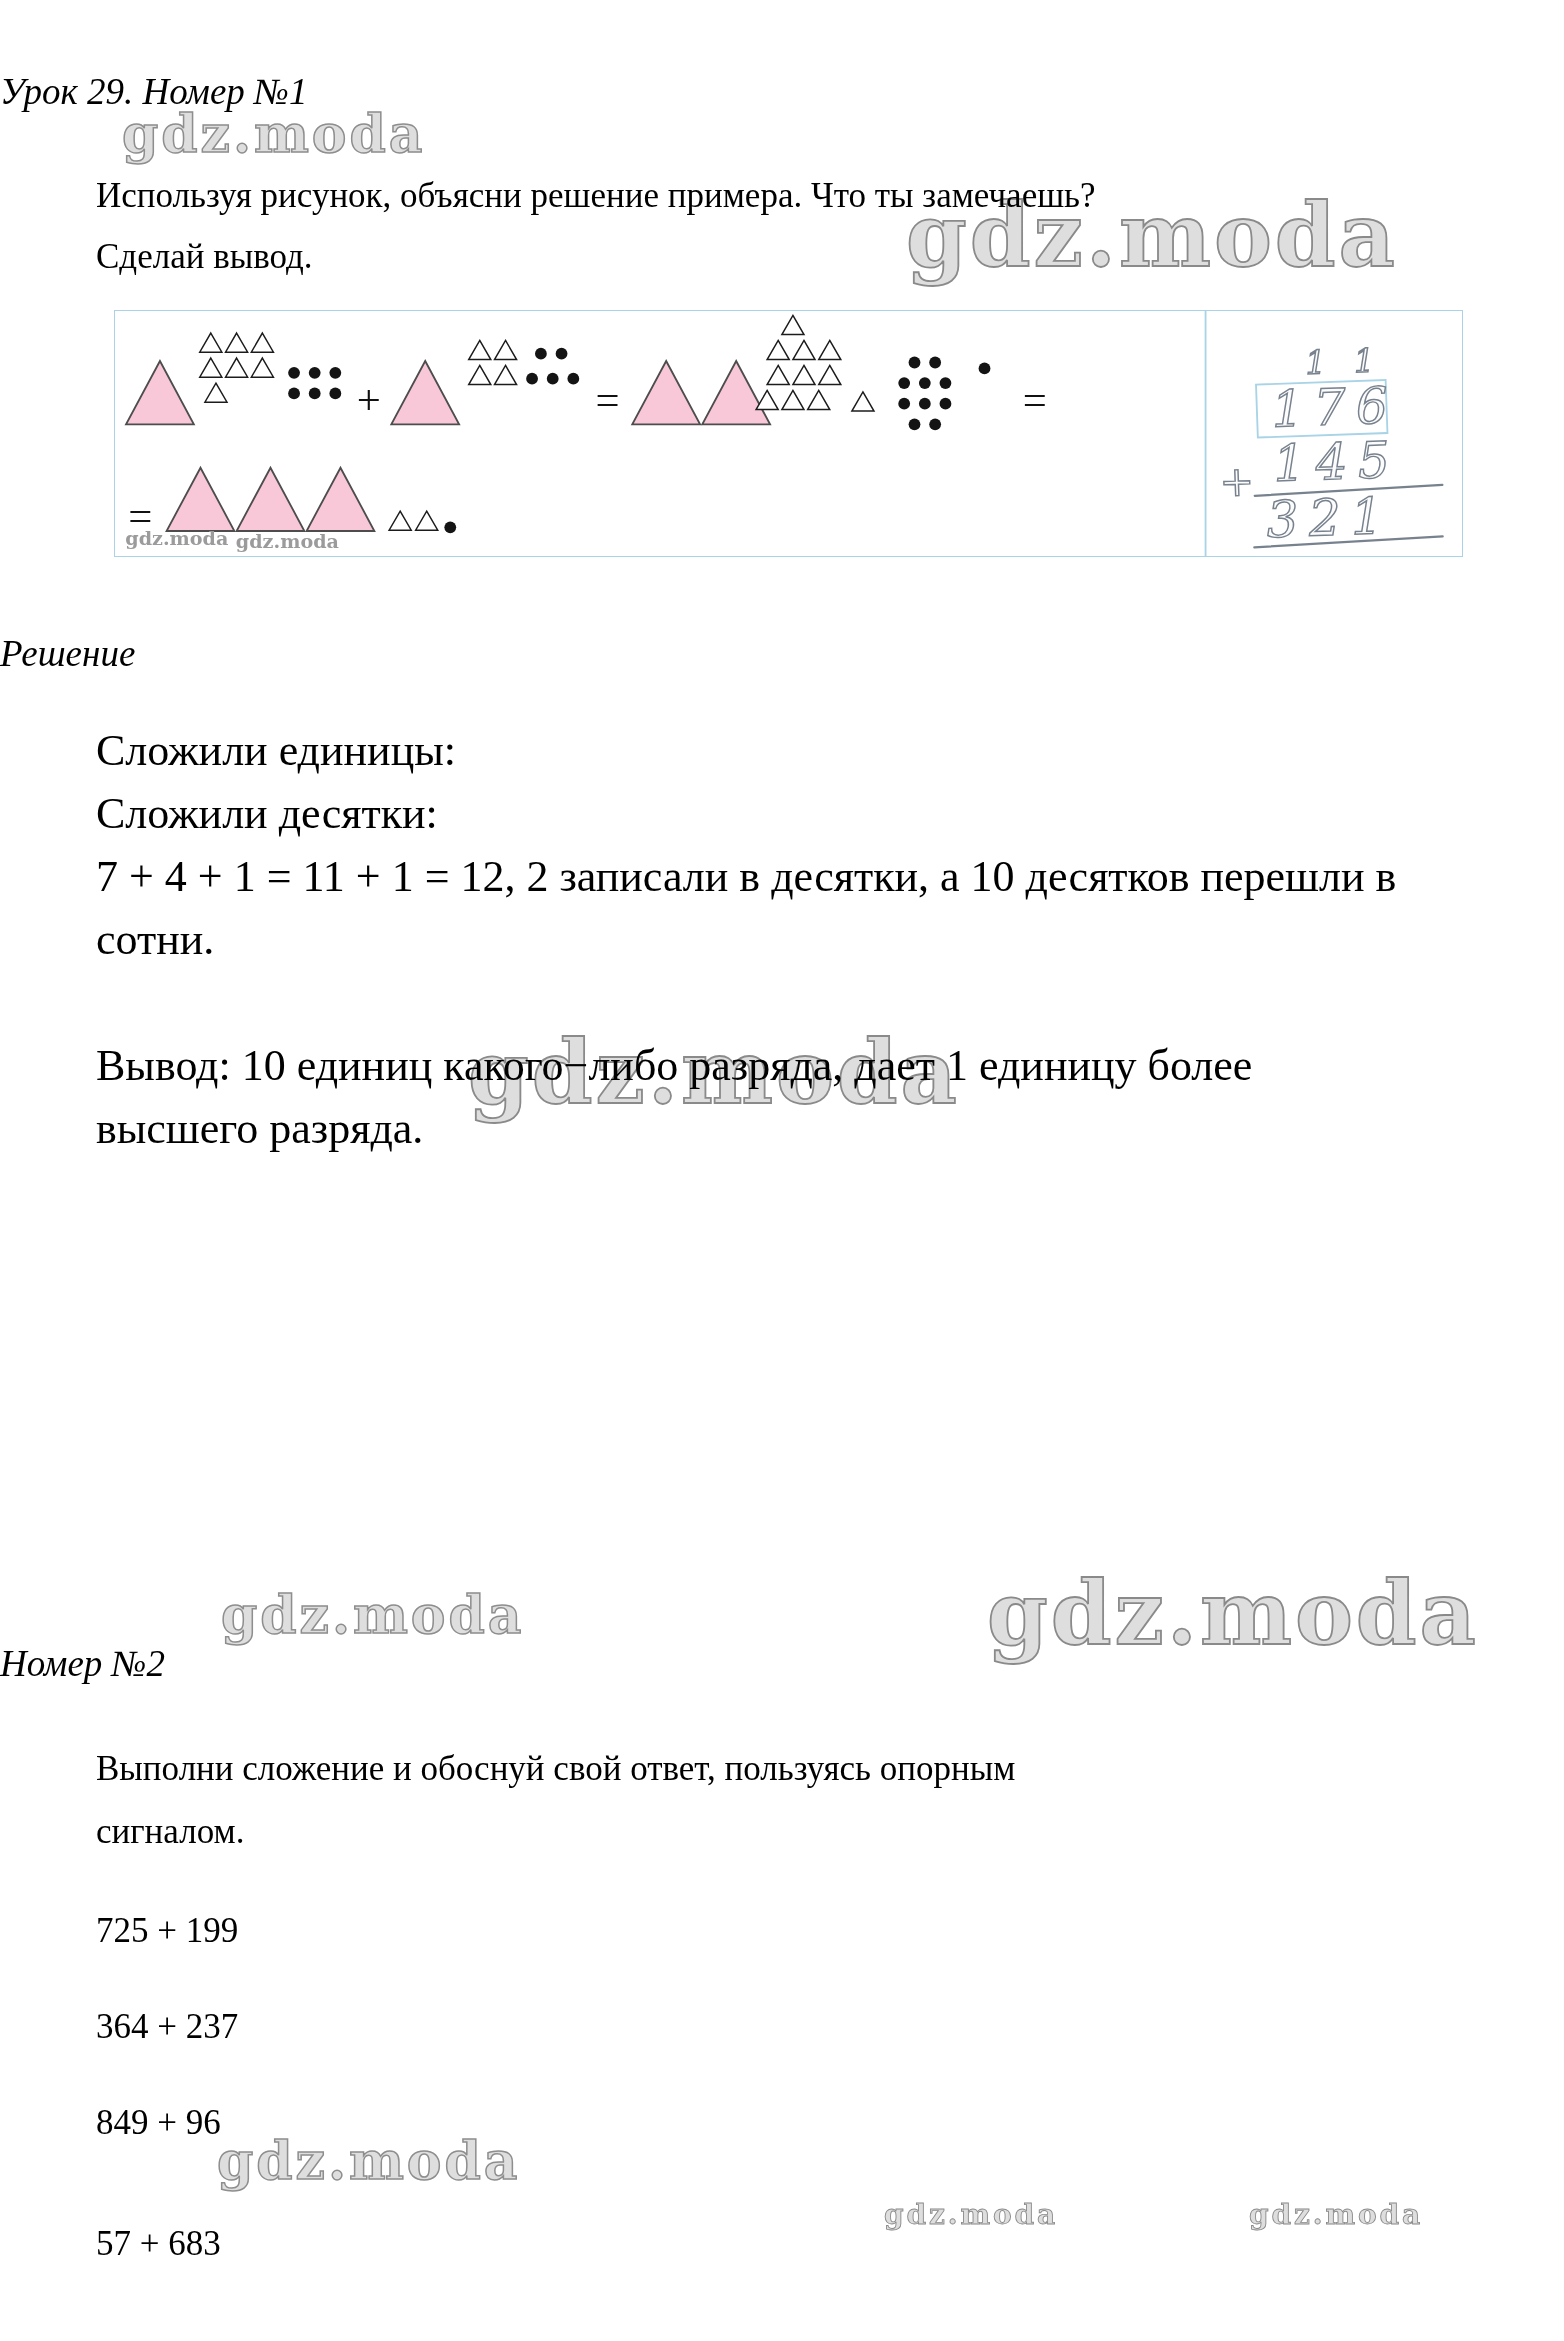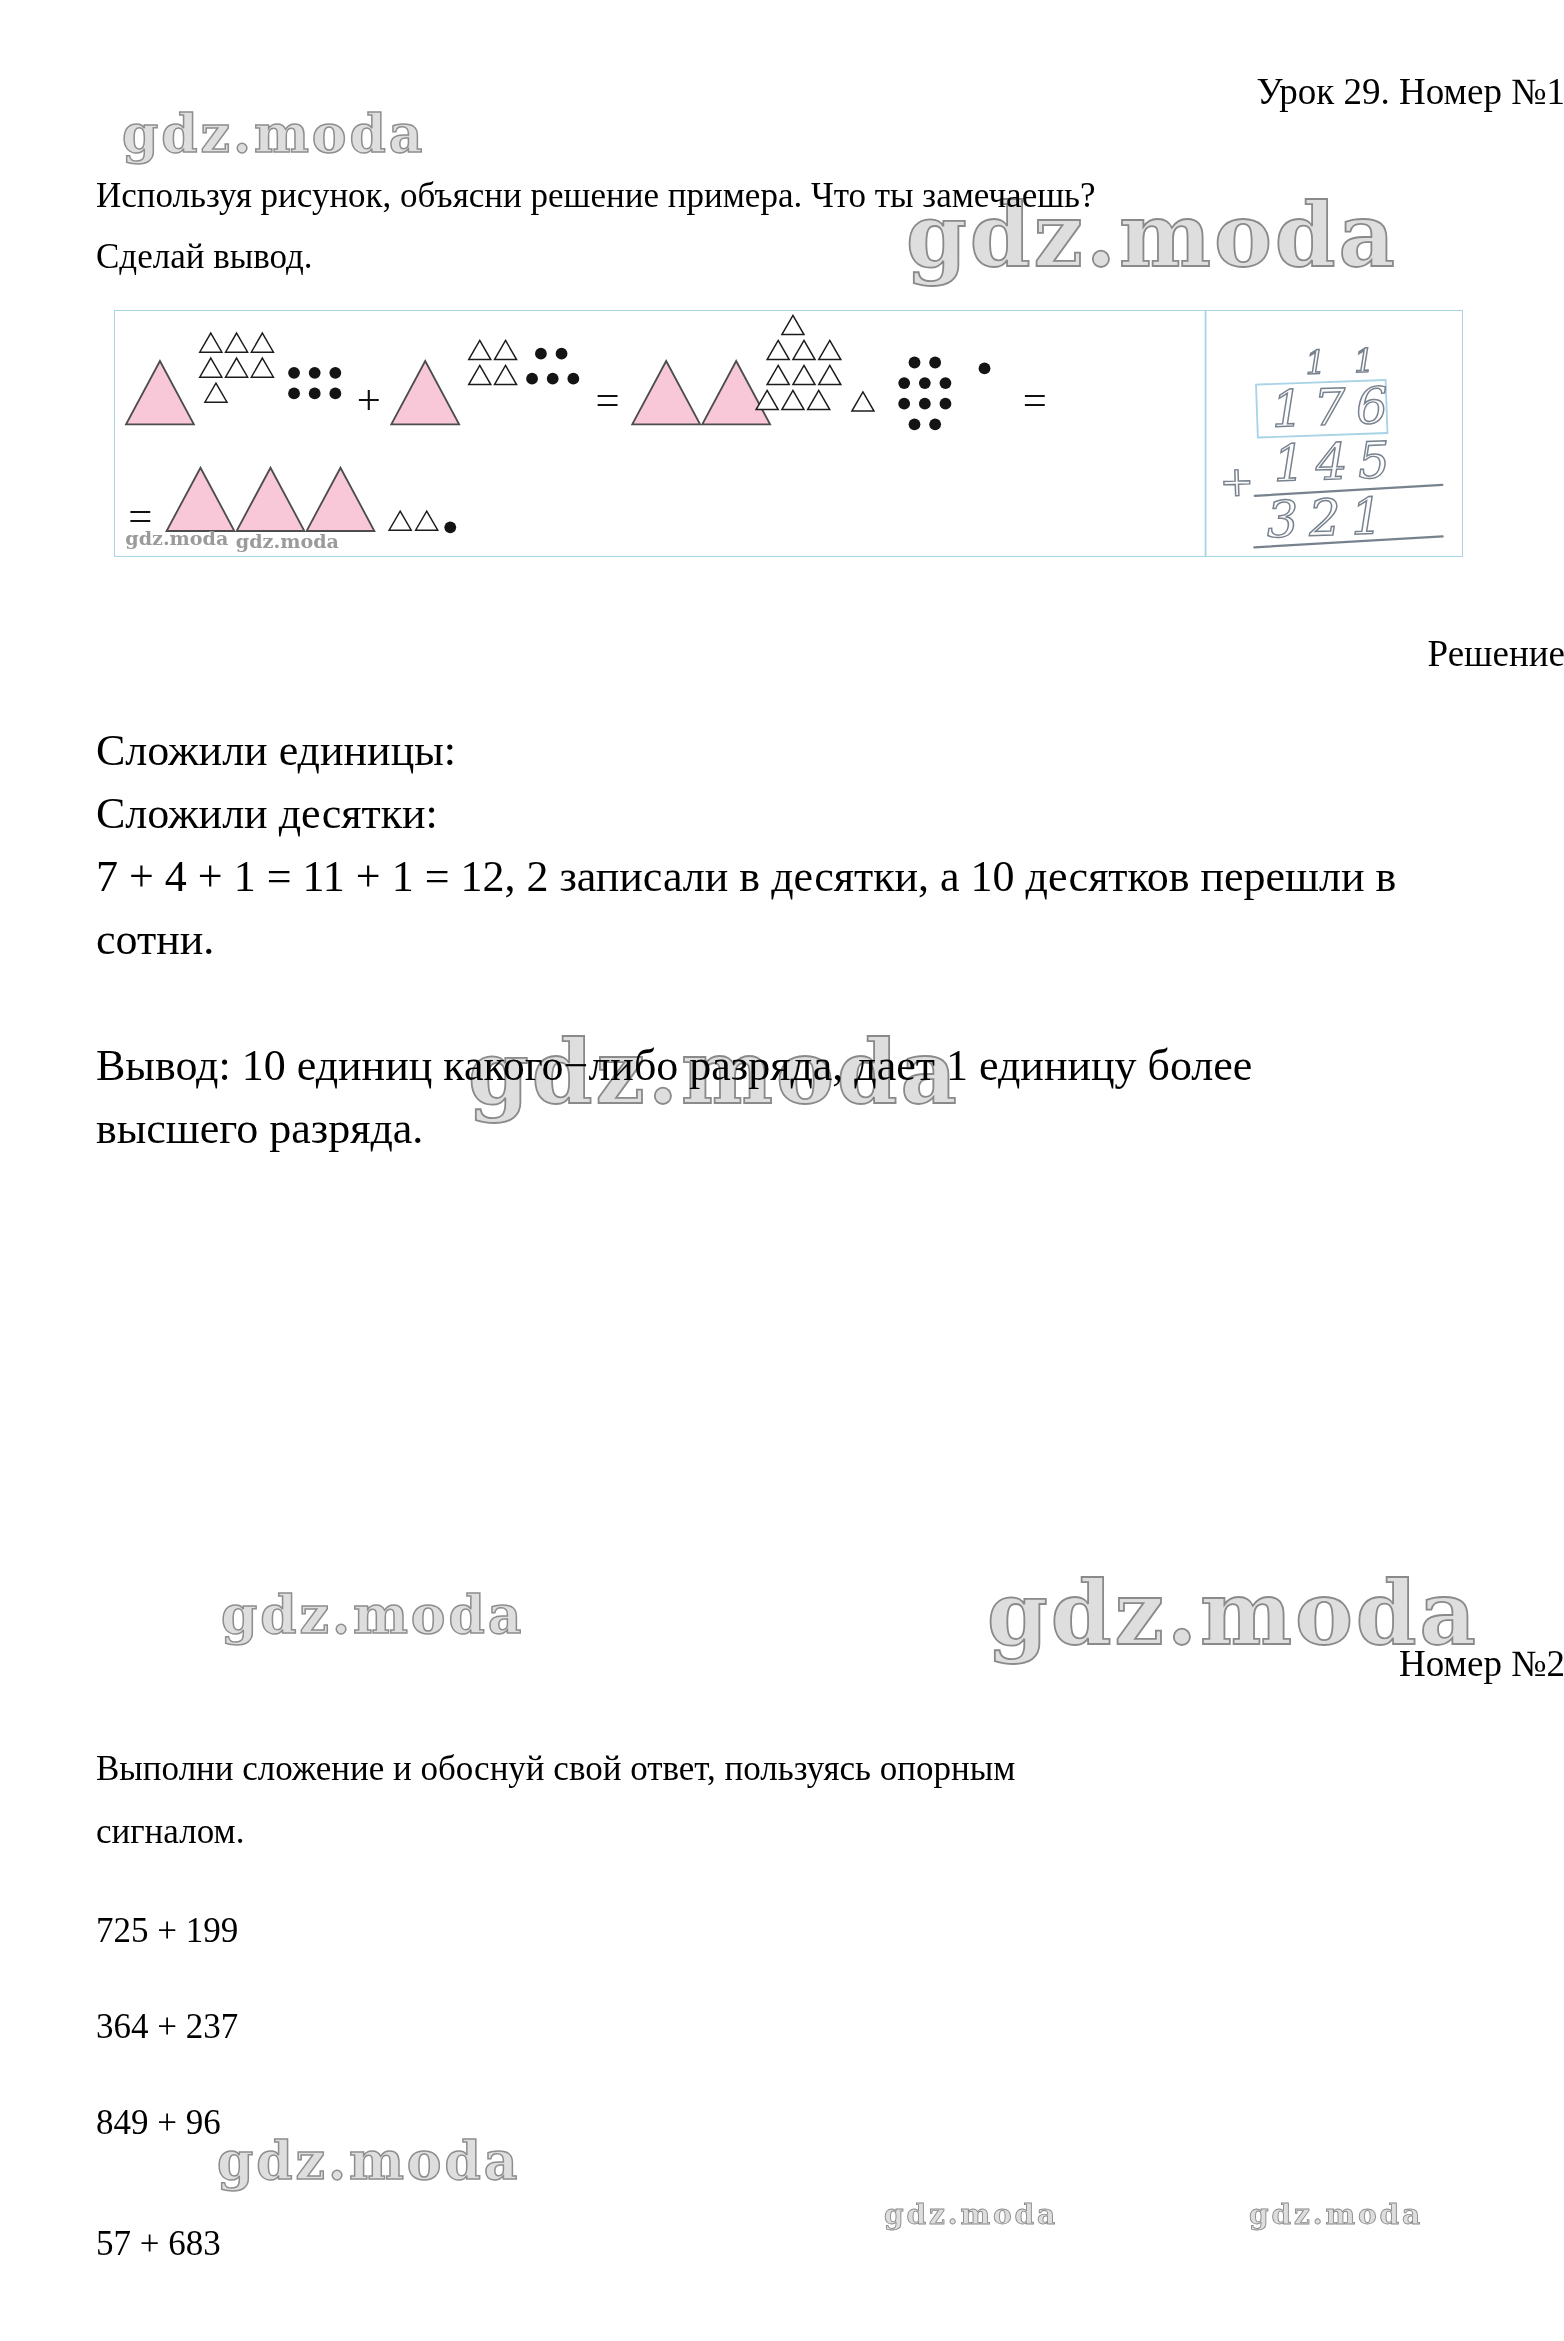--- a/index.html
+++ b/index.html
@@ -3,21 +3,21 @@
 <meta charset="utf-8">
 <style>
   html, body { margin: 0; padding: 0; }
   body {
     width: 1565px; height: 2342px;
     background: #ffffff; position: relative;
     font-family: "Liberation Serif", serif; color: #000;
     overflow: hidden;
   }
   .abs { position: absolute; }
-  .center { left: 0; width: 100%; text-align: right; }
+  .center { left: 0; width: 100%; text-align: left; font-style: italic; }
   h1, h2 { font-weight: normal; font-size: 37px; margin: 0; z-index: 2; }
   .body-text { font-size: 35px; line-height: 63px; margin: 0; z-index: 2; }
   .wm {
     font-family: "DejaVu Serif", serif; font-weight: 700;
     color: #dedede; -webkit-text-stroke: 1.5px #8e8e8e;
     letter-spacing: 2.9px; z-index: 1; white-space: nowrap;
   }
   .wm-lg { font-size: 87px; -webkit-text-stroke: 1.8px #8a8a8a; }
   .wm-md { font-size: 52px; }
   .wm-sm { font-size: 28px; -webkit-text-stroke: 0.9px #8a8a8a; }

